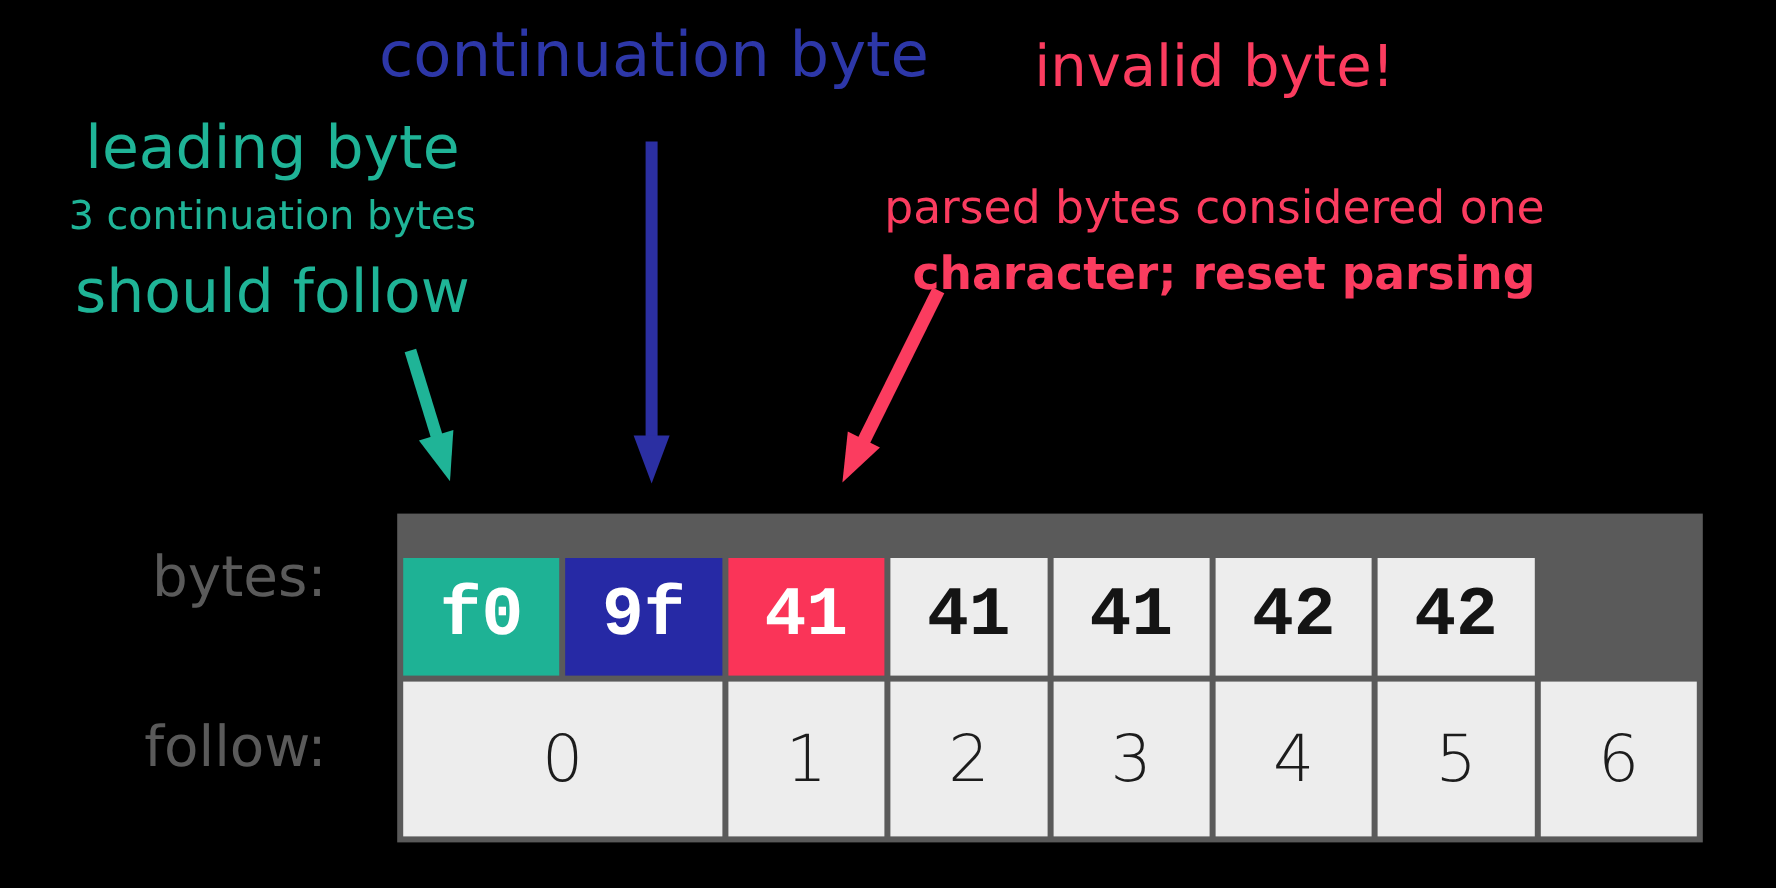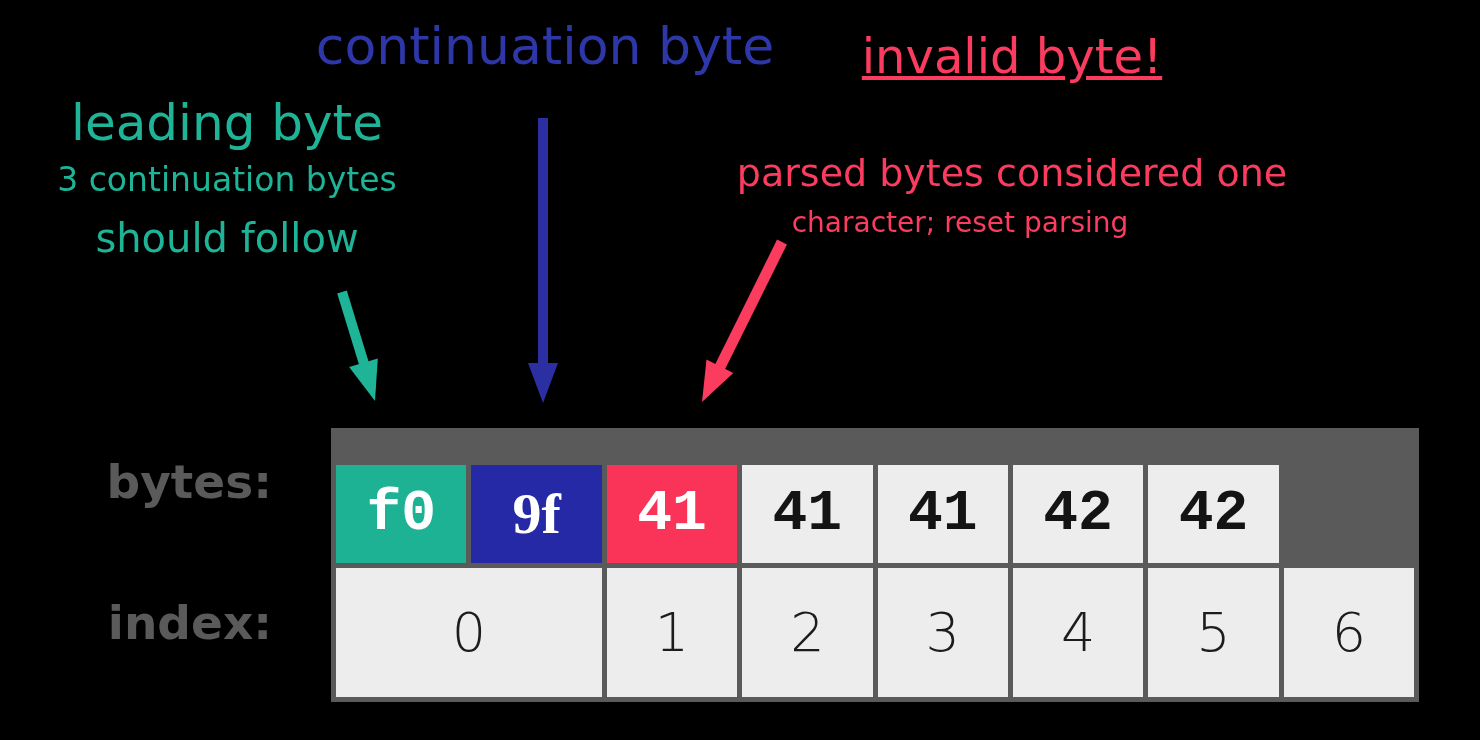--- a/index.html
+++ b/index.html
@@ -10,39 +10,39 @@
     overflow: hidden;
     font-family: "DejaVu Sans", sans-serif;
   }
   .stage { position: absolute; inset: 0; }
 
   
   .ann { position: absolute; transform: translateX(-50%); white-space: nowrap; line-height: 1; }
   .h-blue  { left: 545px; top: 20px;  font-size: 52px; color: var(--blue); }
   .h-teal  { left: 227px; top: 98px;  font-size: 50px; color: var(--teal); }
   .t-teal1 { left: 227px; top: 163px; font-size: 33px; color: var(--teal); }
-  .t-teal2 { left: 227px; top: 218px; font-size: 40px; color: var(--teal); }
-  .h-red   { left: 1012px; top: 32px; font-size: 48px; color: var(--red); text-decoration: underline; }
+  .t-teal2 { left: 227px; top: 218px; font-size: 50px; color: var(--teal); }
+  .h-red   { left: 1012px; top: 32px; font-size: 48px; color: var(--red); }
   .t-red1  { left: 1012px; top: 100px; font-size: 38px; color: var(--red); }
   .t-red2  { left: 1012px; top: 154px; font-size: 38px; color: var(--red); }
-  .t-red3  { left: 960px; top: 209px; font-size: 28px; color: var(--red); }
+  .t-red3  { left: 1020px; top: 209px; font-size: 38px; color: var(--red); font-weight: bold; }
 
   
   svg.arrows { position: absolute; left: 0; top: 0; }
   .s-teal { stroke: var(--teal); stroke-width: 10; }
   .f-teal { fill: var(--teal); }
   .s-blue { stroke: var(--blue-arrow); stroke-width: 10; }
   .f-blue { fill: var(--blue-arrow); }
   .s-red  { stroke: var(--red); stroke-width: 11; }
   .f-red  { fill: var(--red); }
 
   
   .row-label {
     position: absolute; left: 0; width: 272px; text-align: right;
-    font-weight: bold; font-size: 47px; line-height: 47px;
+    font-weight: normal; font-size: 47px; line-height: 47px;
     color: var(--label-gray);
   }
   .label-bytes { top: 458px; }
   .label-index { top: 599px; }
 
   
   .byte-table {
     position: absolute; left: 331px; top: 428px;
     width: 1088px; height: 274px; box-sizing: border-box;
     background: var(--table-border);
@@ -55,21 +55,21 @@
     background: var(--cell-gray);
     display: flex; align-items: center; justify-content: center;
   }
   .byte {
     font-family: "Liberation Mono", monospace;
     font-weight: bold; font-size: 58px;
     color: var(--byte-text-dark);
     margin-top: 32px;
   }
   .kind-leading      { background: var(--teal-cell); color: var(--byte-text-light); }
-  .kind-continuation { background: var(--blue-cell); color: var(--byte-text-light); font-family: Liberation Serif, serif; }
+  .kind-continuation { background: var(--blue-cell); color: var(--byte-text-light); }
   .kind-invalid      { background: var(--red-cell);  color: var(--byte-text-light); }
   .index {
     font-family: "DejaVu Sans", sans-serif;
     font-weight: 200; font-size: 54px;
     color: var(--index-text);
   }
 </style>
 </head>
 <body style="--background: #000000; --teal: #1fb497; --teal-cell: #1eb295; --blue: #2d37a8; --blue-arrow: #2b2fa2; --blue-cell: #2629a5; --red: #fb3c5f; --red-cell: #fa3458; --cell-gray: #ededed; --table-border: #5a5a5a; --label-gray: #5a5a5a; --byte-text-dark: #141414; --byte-text-light: #ffffff; --index-text: #1c1c1c;">
 
@@ -94,21 +94,21 @@
       <line class="s-blue" x1="543" y1="118" x2="543" y2="368"></line>
       <polygon class="f-blue" points="543,403 528,363 558,363"></polygon>
     </g>
     <g>
       <line class="s-red" x1="782" y1="242" x2="718" y2="371"></line>
       <polygon class="f-red" points="702,402 706.5,359.5 733.3,372.9"></polygon>
     </g>
   </svg>
 
   <div class="row-label label-bytes">bytes:</div>
-  <div class="row-label label-index">index:</div>
+  <div class="row-label label-index">follow:</div>
 
   <div class="byte-table">
 
   <div class="cell byte kind-leading">f0</div>
       <div class="cell byte kind-continuation">9f</div>
       <div class="cell byte kind-invalid">41</div>
       <div class="cell byte kind-plain">41</div>
       <div class="cell byte kind-plain">41</div>
       <div class="cell byte kind-plain">42</div>
       <div class="cell byte kind-plain">42</div>

